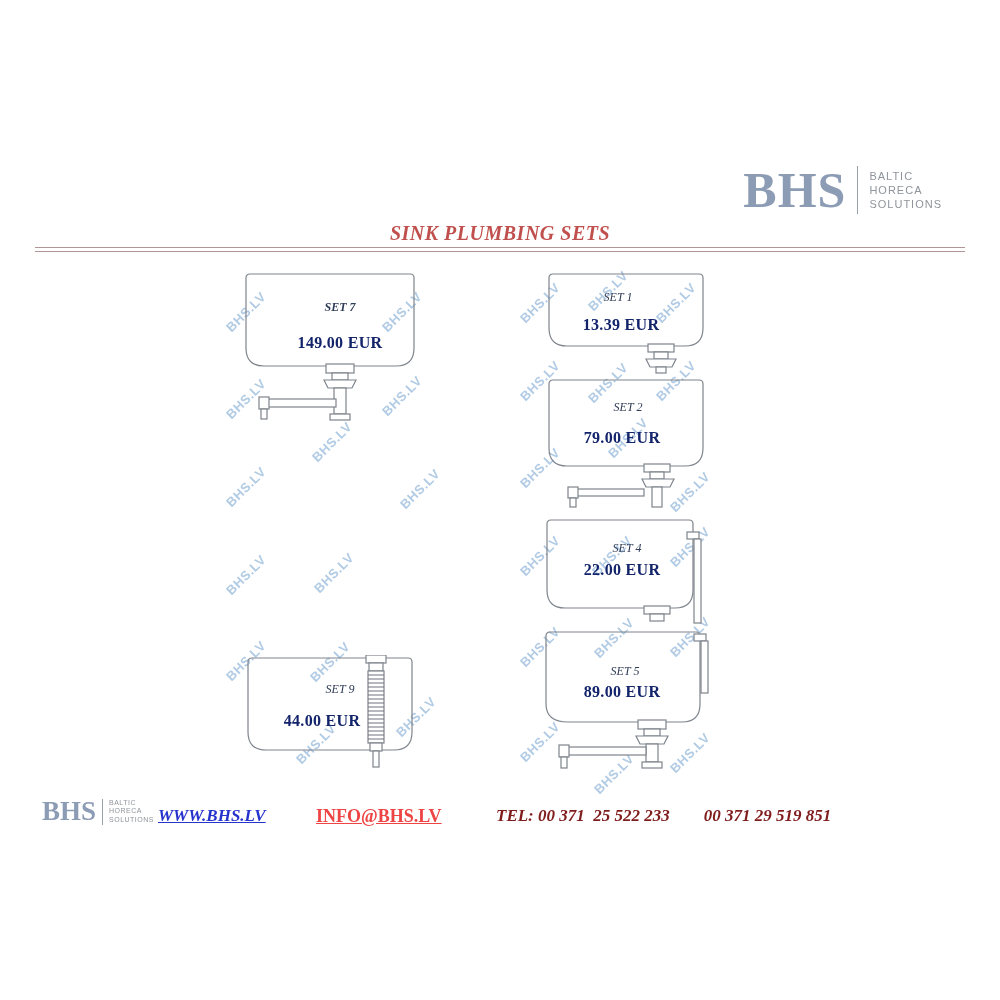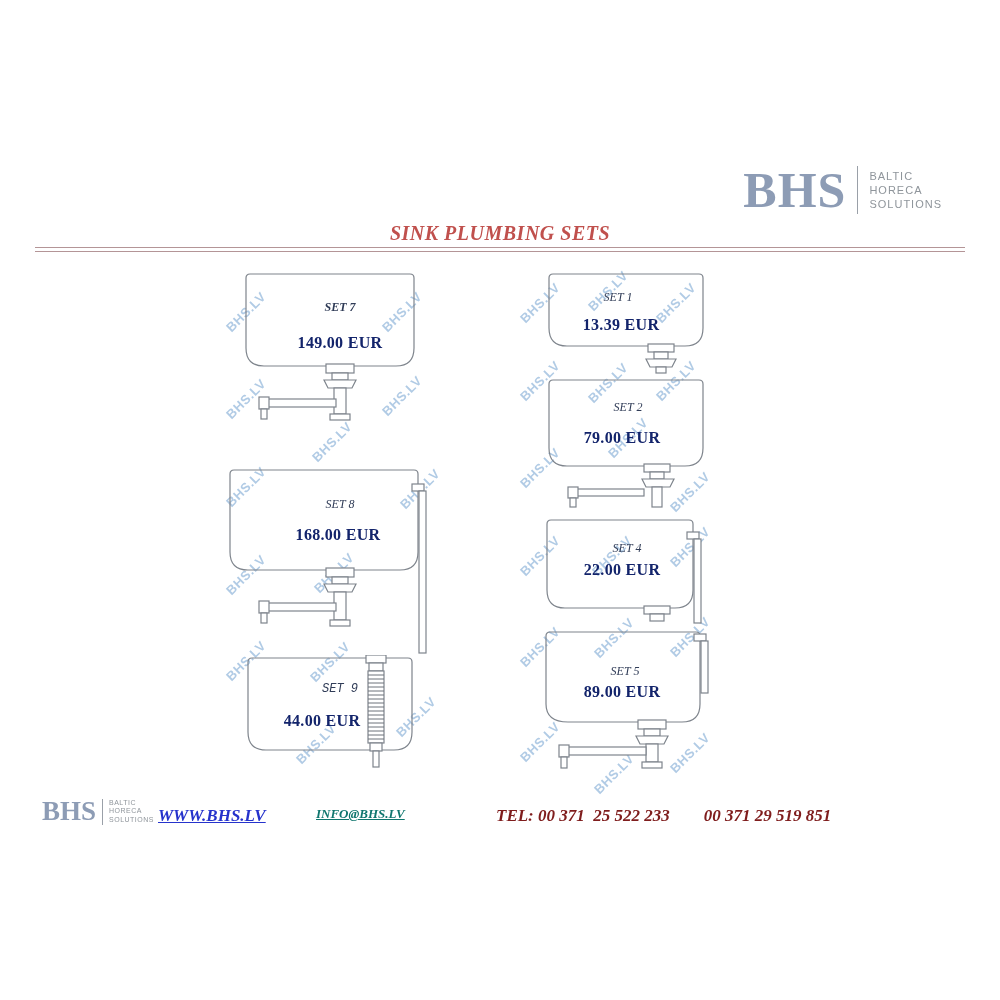--- a/index.html
+++ b/index.html
@@ -36,22 +36,22 @@
           color:#13246b;white-space:nowrap;letter-spacing:.3px;}
 
   
   .footer{position:absolute;left:0;right:0;top:796px;height:48px;}
   .logo-bottom{position:absolute;left:42px;top:2px;display:flex;align-items:center;gap:6px;}
   .logo-bottom .logo-bhs{font-size:27px;letter-spacing:0;}
   .logo-bottom .logo-divider{height:26px;}
   .logo-bottom .logo-tag span{font-size:7px;line-height:8.5px;letter-spacing:.5px;}
   .site-link{position:absolute;left:158px;top:10px;font-size:17px;font-weight:bold;
              font-style:italic;color:#2633cc;text-decoration:underline;cursor:pointer;}
-  .email-link{position:absolute;left:316px;top:10px;font-size:13px;font-weight:bold;
-              font-style:italic;color:#0f766e;text-decoration:underline;cursor:pointer;}
+  .email-link{position:absolute;left:316px;top:10px;font-size:18px;font-weight:bold;
+              color:#ef4444;text-decoration:underline;cursor:pointer;}
   .tel{position:absolute;left:496px;top:10px;font-size:17px;font-weight:bold;
        font-style:italic;color:#7f1d1d;white-space:pre;}
   .tel .p2{margin-left:34px;}
 </style>
 </head>
 <body>
 
 <div class="page">
 
   <div class="logo-top">
@@ -110,49 +110,32 @@
       <rect class="dwgf" x="106" y="116" width="12" height="26"></rect>
       <rect class="dwgf" x="102" y="142" width="20" height="6"></rect>
       <rect class="dwgf" x="40" y="127" width="68" height="8"></rect>
       <rect class="dwgf" x="31" y="125" width="10" height="12"></rect>
       <rect class="dwgf" x="33" y="137" width="6" height="10"></rect>
     </svg>
     <div class="plabel" style="left:112px;top:28px;font-weight:bold;">SET 7</div>
     <div class="pprice" style="left:112px;top:62px;">149.00 EUR</div>
   </div>
 
-  <div class="product" style="left:222px;top:468px;width:218px;height:192px;">
-    <svg width="218" height="192" viewBox="0 0 218 192">
-      <path class="dwg" d="M12,2 H192 Q196,2 196,6 V84 Q196,102 178,102 H26 Q8,102 8,84 V6 Q8,2 12,2 Z"></path>
-      <rect class="dwgf" x="190" y="16" width="12" height="7"></rect>
-      <rect class="dwgf" x="197" y="23" width="7" height="162"></rect>
-      <rect class="dwgf" x="104" y="100" width="28" height="9"></rect>
-      <rect class="dwgf" x="110" y="109" width="16" height="7"></rect>
-      <path class="dwgf" d="M102,116 H134 L130,124 H106 Z"></path>
-      <rect class="dwgf" x="112" y="124" width="12" height="28"></rect>
-      <rect class="dwgf" x="108" y="152" width="20" height="6"></rect>
-      <rect class="dwgf" x="46" y="135" width="68" height="8"></rect>
-      <rect class="dwgf" x="37" y="133" width="10" height="12"></rect>
-      <rect class="dwgf" x="39" y="145" width="6" height="10"></rect>
-    </svg>
-    <div class="plabel" style="left:118px;top:29px;">SET 8</div>
-    <div class="pprice" style="left:116px;top:58px;">168.00 EUR</div>
-  </div>
 
   <div class="product" style="left:244px;top:655px;width:196px;height:118px;">
     <svg width="196" height="118" viewBox="0 0 196 118">
       <path class="dwg" d="M8,3 H164 Q168,3 168,7 V77 Q168,95 150,95 H22 Q4,95 4,77 V7 Q4,3 8,3 Z"></path>
       <rect class="dwgf" x="122" y="0" width="20" height="8"></rect>
       <rect class="dwgf" x="125" y="8" width="14" height="8"></rect>
       <rect class="dwgf" x="124" y="16" width="16" height="72"></rect>
       <path class="ribs" d="M124,20H140M124,24H140M124,28H140M124,32H140M124,36H140M124,40H140M124,44H140M124,48H140M124,52H140M124,56H140M124,60H140M124,64H140M124,68H140M124,72H140M124,76H140M124,80H140M124,84H140"></path>
       <rect class="dwgf" x="126" y="88" width="12" height="8"></rect>
       <rect class="dwgf" x="129" y="96" width="6" height="16"></rect>
     </svg>
-    <div class="plabel" style="left:96px;top:27px;font-family:Liberation Mono, monospace;">SET 9</div>
+    <div class="plabel" style="left:96px;top:27px;">SET 9</div>
     <div class="pprice" style="left:78px;top:57px;">44.00 EUR</div>
   </div>
 
   <div class="product" style="left:545px;top:272px;width:162px;height:102px;">
     <svg width="162" height="102" viewBox="0 0 162 102">
       <path class="dwg" d="M8,2 H154 Q158,2 158,6 V56 Q158,74 140,74 H22 Q4,74 4,56 V6 Q4,2 8,2 Z"></path>
       <rect class="dwgf" x="103" y="72" width="26" height="8"></rect>
       <rect class="dwgf" x="109" y="80" width="14" height="7"></rect>
       <path class="dwgf" d="M101,87 H131 L127,95 H105 Z"></path>
       <rect class="dwgf" x="111" y="95" width="10" height="6"></rect>

